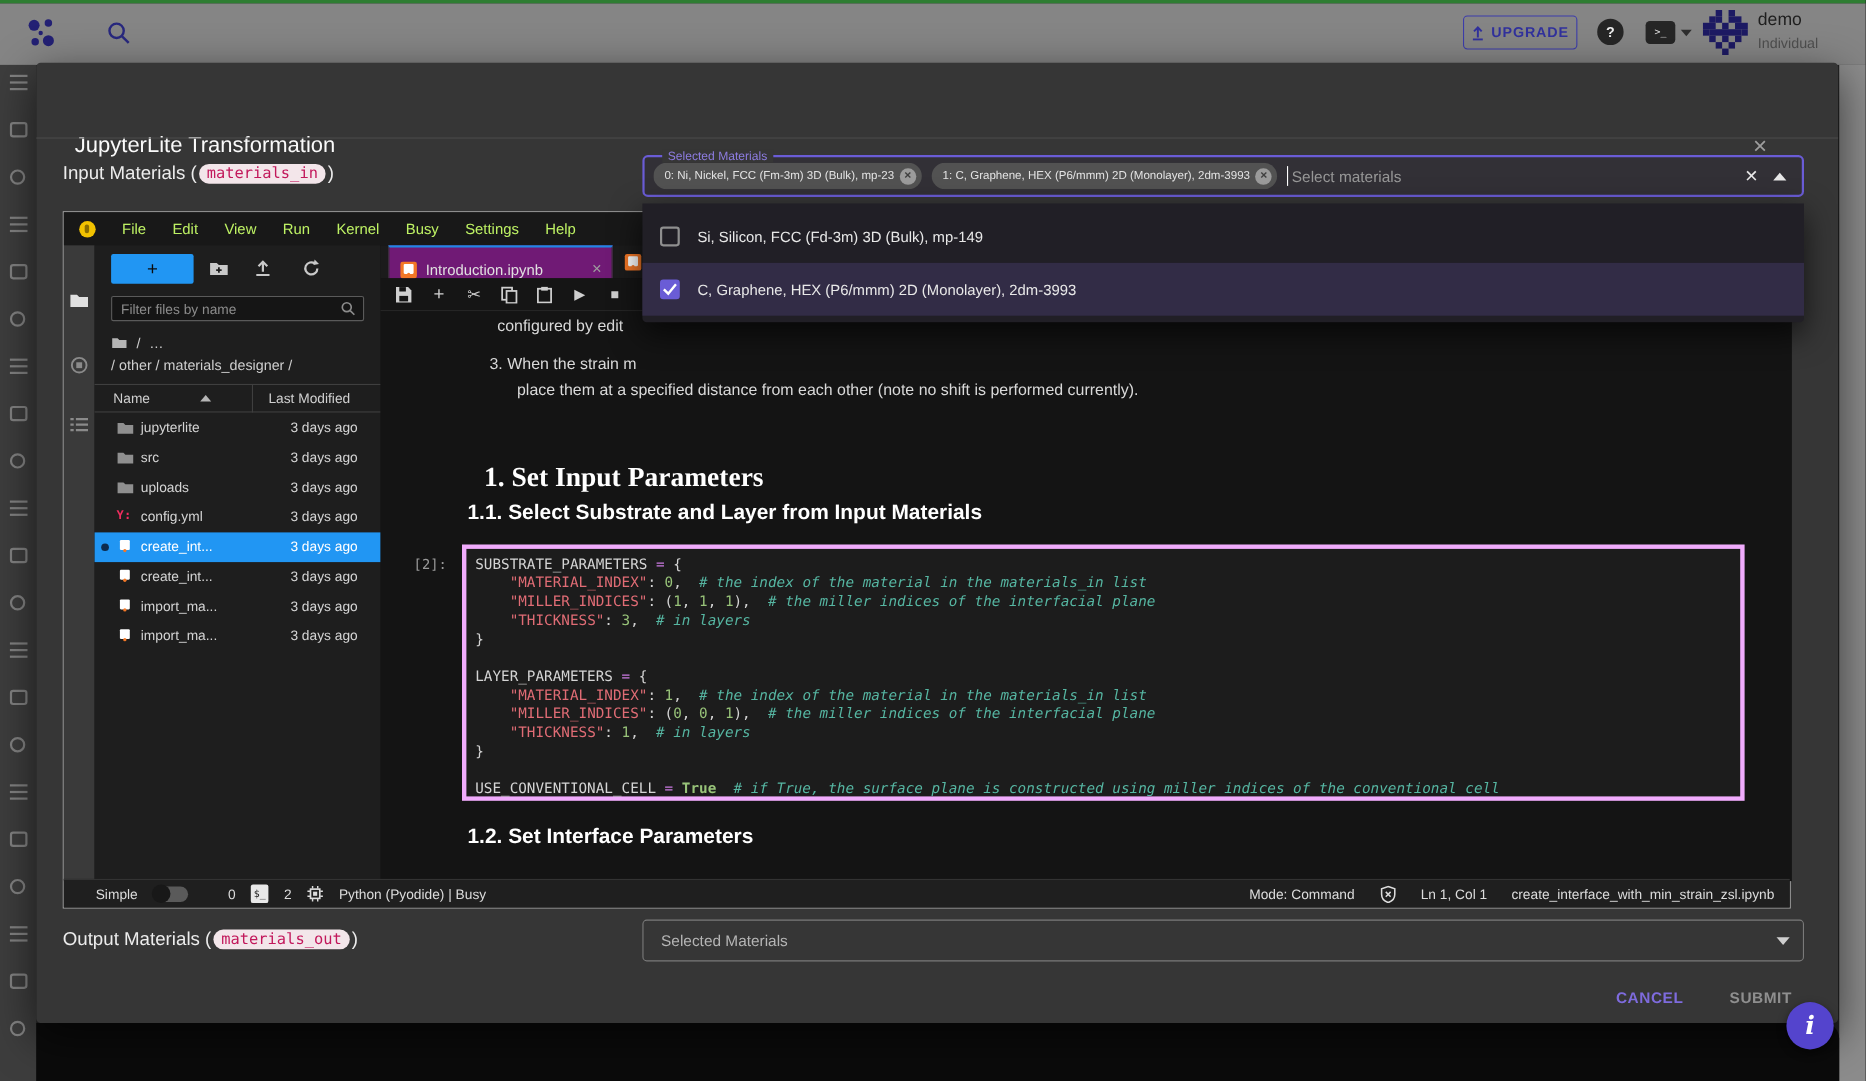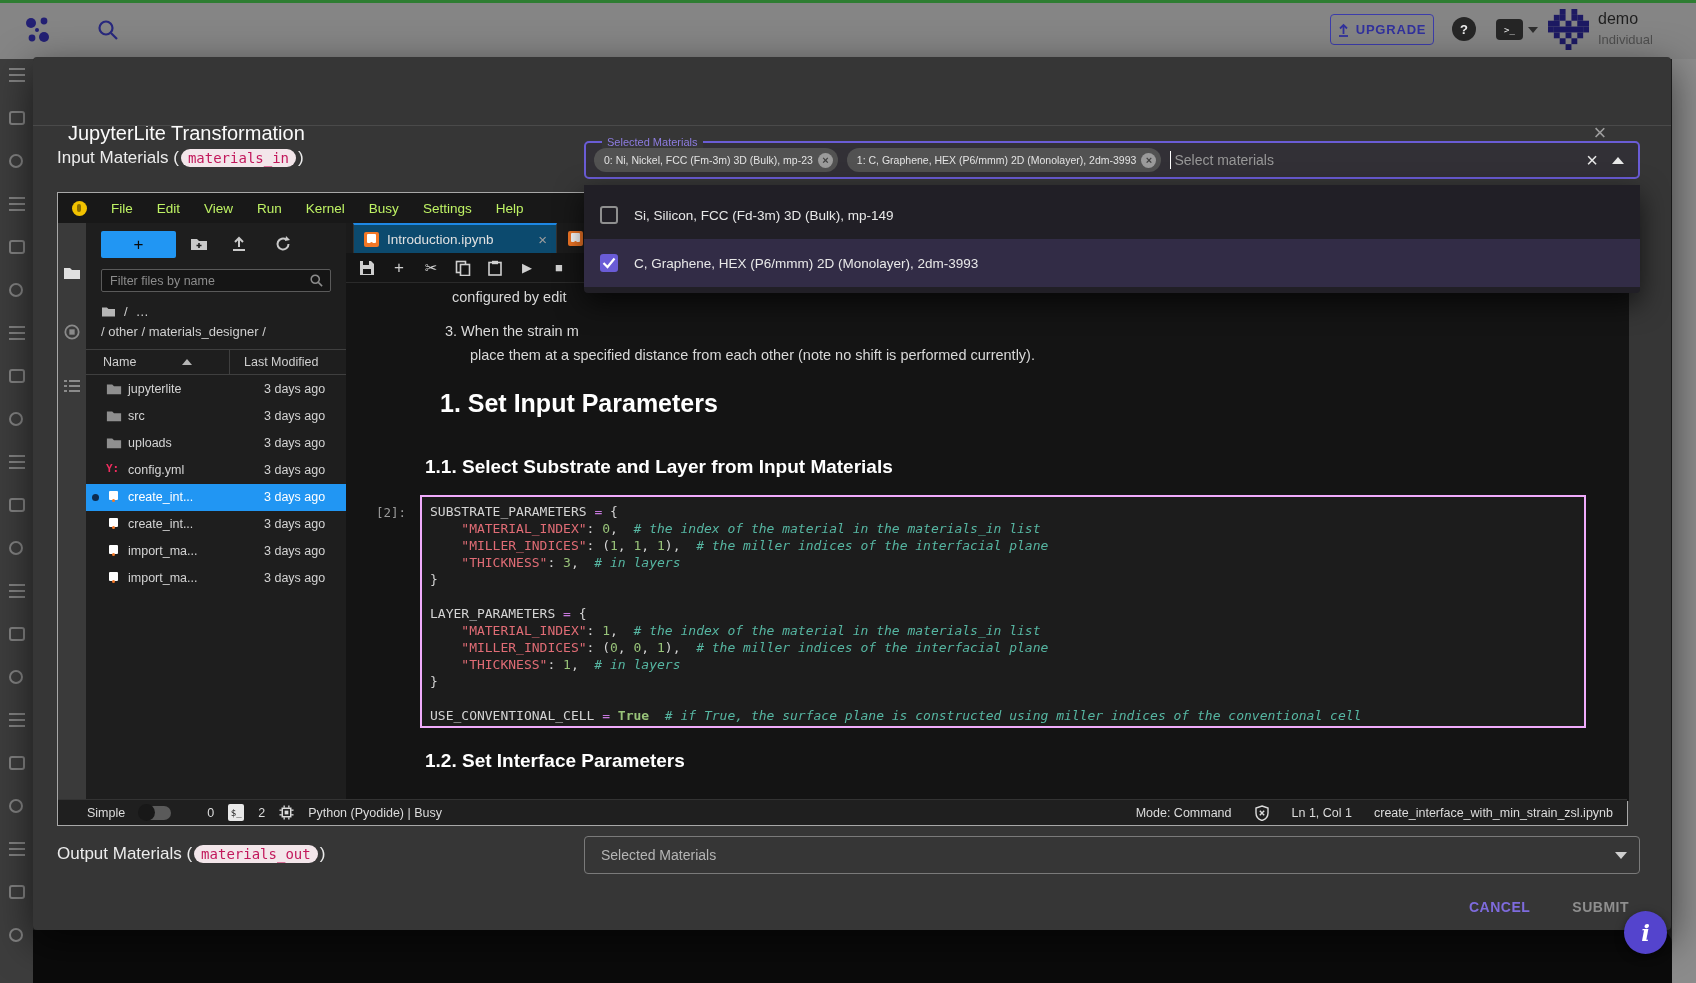--- a/index.html
+++ b/index.html
@@ -112,43 +112,43 @@
   .fb-rows { position:absolute; left:0; top:153px; width:100%; }
   .fb-row { position:relative; height:27px; font-size:12.5px; color:#d4d4d4; }
   .fb-row.selected { background:#2196f3; color:#fff; }
   .fb-dot { position:absolute; left:6px; top:10px; width:7px; height:7px; border-radius:50%; }
   .fb-ico { position:absolute; left:20px; top:5px; width:16px; height:16px; }
   .fb-name { position:absolute; left:42px; top:6px; }
   .fb-mod { position:absolute; left:178px; top:6px; }
   .yml-ico { font-family:"DejaVu Sans Mono", monospace; font-weight:700; font-size:11px; color:#ef2d5e; }
 
   .jl-tabbar { position:absolute; left:288px; top:30px; width:1283px; height:30px; background:#1b1b1b; }
-  .nb-tab { position:absolute; left:7px; top:0; width:204px; height:30px; background:#0c4a6e;
+  .nb-tab { position:absolute; left:7px; top:0; width:204px; height:30px; background:#701a75;
             border-top:2px solid #1e88e5; border-left:1px solid #323232; border-right:1px solid #323232;
-            display:flex; align-items:center; }
+            display:flex; align-items:flex-end; }
   .nb-tab-title { font-size:13.5px; color:#e0e0e0; margin-left:8px; }
   .nb-tab-close { margin-left:auto; margin-right:9px; color:#9e9e9e; font-size:15px; }
   .nb-tab2 { position:absolute; left:212px; top:0; width:60px; height:30px; background:#1b1b1b;
              border-right:1px solid #323232; display:flex; align-items:center; }
   .nb-ico { width:15px; height:15px; margin-left:10px; border-radius:2px; background:#f37726; position:relative; flex:0 0 auto; }
   .nb-ico::after { content:""; position:absolute; left:3px; top:2px; width:9px; height:9px; background:#fff; border-radius:1px; }
   .nb-ico::before { content:""; position:absolute; left:6px; top:10px; width:3px; height:3px; background:#f37726; border-radius:50%; z-index:1; }
 
   .jl-toolbar { position:absolute; left:288px; top:60px; width:1283px; height:30px; background:#151515;
                 border-bottom:1px solid #2a2a2a; display:flex; align-items:center; gap:16px; padding-left:13px; }
   .tool-ico { width:16px; height:16px; color:#cfcfcf; font-size:13px; display:flex; align-items:center; justify-content:center; }
 
   .jl-content { position:absolute; left:288px; top:90px; width:1283px; height:518px; background:#141414; overflow:hidden; }
   .md { position:absolute; font-size:14.5px; color:#d9d9d9; }
   .nb-h2 { position:absolute; font-size:25px; font-weight:700; color:#fff; }
   .nb-h3 { position:absolute; font-size:19px; font-weight:700; color:#fff; }
   .cell-prompt { position:absolute; left:30px; top:222px; font-family:"DejaVu Sans Mono", monospace;
                  font-size:12.5px; color:#9a9a9a; }
   .code-cell { position:absolute; left:74px; top:212px; width:1166px; height:233px; background:#1c1c1c;
-               border:2px solid #f0abfc; padding:6px 8px; }
+               border:4px solid #f0abfc; padding:6px 8px; }
   .code-line { font-family:"DejaVu Sans Mono", monospace; font-size:13px; line-height:17px; white-space:pre; }
   .tok-v { color:#d4d4d4; } .tok-p { color:#d4d4d4; } .tok-o { color:#c678dd; }
   .tok-s { color:#e06c75; } .tok-n { color:#98c379; } .tok-k { color:#98c379; font-weight:700; }
   .tok-c { color:#56b6a2; font-style:italic; }
 
   .jl-status { position:absolute; left:0; bottom:0; width:100%; height:26px; background:#1f1f1f;
                border-top:1px solid #333; display:flex; align-items:center; font-size:12.5px; color:#dcdcdc; }
   .st-left { display:flex; align-items:center; gap:14px; padding-left:29px; }
   .toggle { width:32px; height:14px; border-radius:7px; background:#5a5a5a; position:relative; }
   .toggle-knob { position:absolute; left:-1px; top:-2px; width:17px; height:17px; border-radius:50%; background:#181818; }
@@ -404,21 +404,21 @@
         <svg class="tool-ico" viewBox="0 0 16 16">
           <path d="M12.5 8 a4.8 4.8 0 1 1 -1.9 -3.8" fill="none" stroke="#cfcfcf" stroke-width="1.8"></path>
           <polygon points="10.5,1 14,4.5 9.5,5.2" fill="#cfcfcf"></polygon>
         </svg>
       </div>
 
       <div class="jl-content">
         <div class="md" style="left:106px; top:6px;">configured by edit</div>
         <div class="md" style="left:99px; top:40px;">3. When the strain m</div>
         <div class="md" style="left:124px; top:64px;">place them at a specified distance from each other (note no shift is performed currently).</div>
-        <div class="nb-h2" style="left:94px; top:106px;">1. Set Input Parameters</div>
+        <div class="nb-h2" style="left:94px; top:138px;font-family:Liberation Serif, serif;">1. Set Input Parameters</div>
         <div class="nb-h3" style="left:79px; top:173px;">1.1. Select Substrate and Layer from Input Materials</div>
         <div class="cell-prompt">[2]:</div>
         <div class="code-cell" id="code-cell">
             <div class="code-line"><span class="tok-v">SUBSTRATE_PARAMETERS </span><span class="tok-o">= </span><span class="tok-p">{</span></div>
             <div class="code-line"><span class="tok-p">    </span><span class="tok-s">"MATERIAL_INDEX"</span><span class="tok-p">: </span><span class="tok-n">0</span><span class="tok-p">,</span><span class="tok-c">  # the index of the material in the materials_in list</span></div>
             <div class="code-line"><span class="tok-p">    </span><span class="tok-s">"MILLER_INDICES"</span><span class="tok-p">: (</span><span class="tok-n">1</span><span class="tok-p">, </span><span class="tok-n">1</span><span class="tok-p">, </span><span class="tok-n">1</span><span class="tok-p">),</span><span class="tok-c">  # the miller indices of the interfacial plane</span></div>
             <div class="code-line"><span class="tok-p">    </span><span class="tok-s">"THICKNESS"</span><span class="tok-p">: </span><span class="tok-n">3</span><span class="tok-p">,</span><span class="tok-c">  # in layers</span></div>
             <div class="code-line"><span class="tok-p">}</span></div>
             <div class="code-line">&nbsp;</div>
             <div class="code-line"><span class="tok-v">LAYER_PARAMETERS </span><span class="tok-o">= </span><span class="tok-p">{</span></div>

